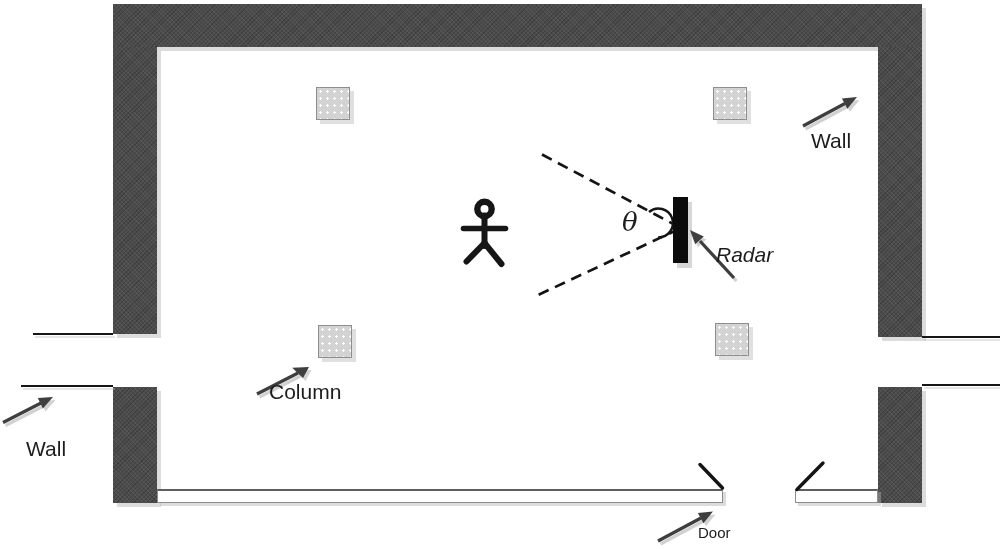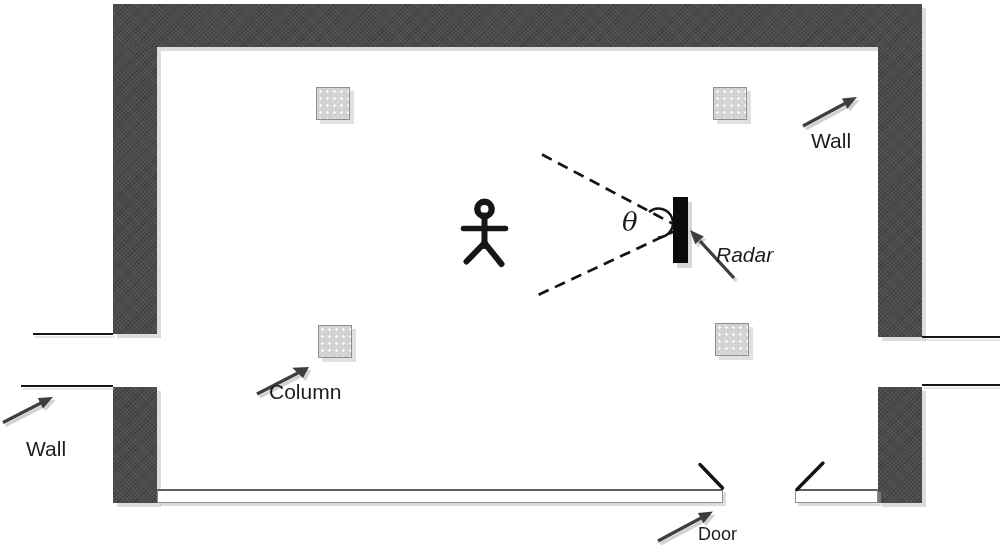--- a/index.html
+++ b/index.html
@@ -35,21 +35,21 @@
     position:absolute;height:14px;background:#ffffff;
     border:1px solid #8d8d8d;border-top:2px solid #5e5e5e;
     box-sizing:border-box;
     box-shadow:3px 3px 0 rgba(178,178,178,.45);
   }
   .lbl{
     position:absolute;color:#1c1c1c;font-size:21px;line-height:1.1;
     white-space:nowrap;
   }
   #radar-label{width:130px;text-align:left;line-height:25px;font-style:italic;}
-  #door-label{font-size:18px;}
+  #door-label{font-size:15px;}
   #theta-label{
     font-family:"DejaVu Serif",serif;font-style:italic;font-size:26px;
   }
   svg{position:absolute;left:0;top:0;z-index:5;}
   .lbl{z-index:6;}
   .dash{stroke:#141414;stroke-width:2.7;stroke-dasharray:11 7;fill:none;}
   .arc{stroke:#141414;stroke-width:2.5;fill:none;}
   .fig{stroke:#161616;fill:none;stroke-linecap:round;}
   .arrow-line{stroke:#3e3e3e;stroke-width:3.2;fill:none;}
   .arrow-head{fill:#3e3e3e;stroke:none;}

